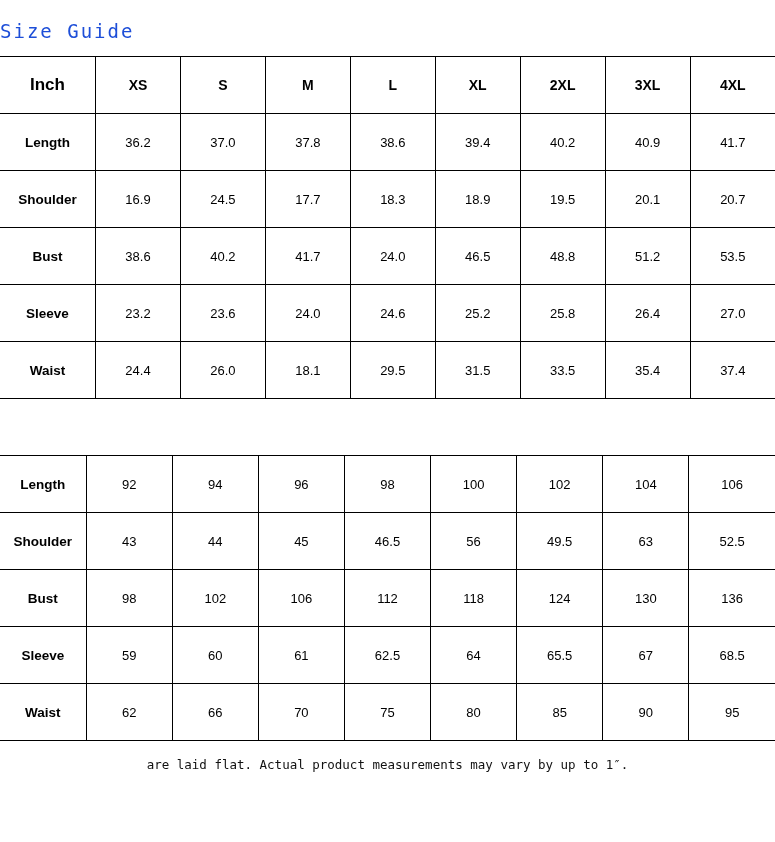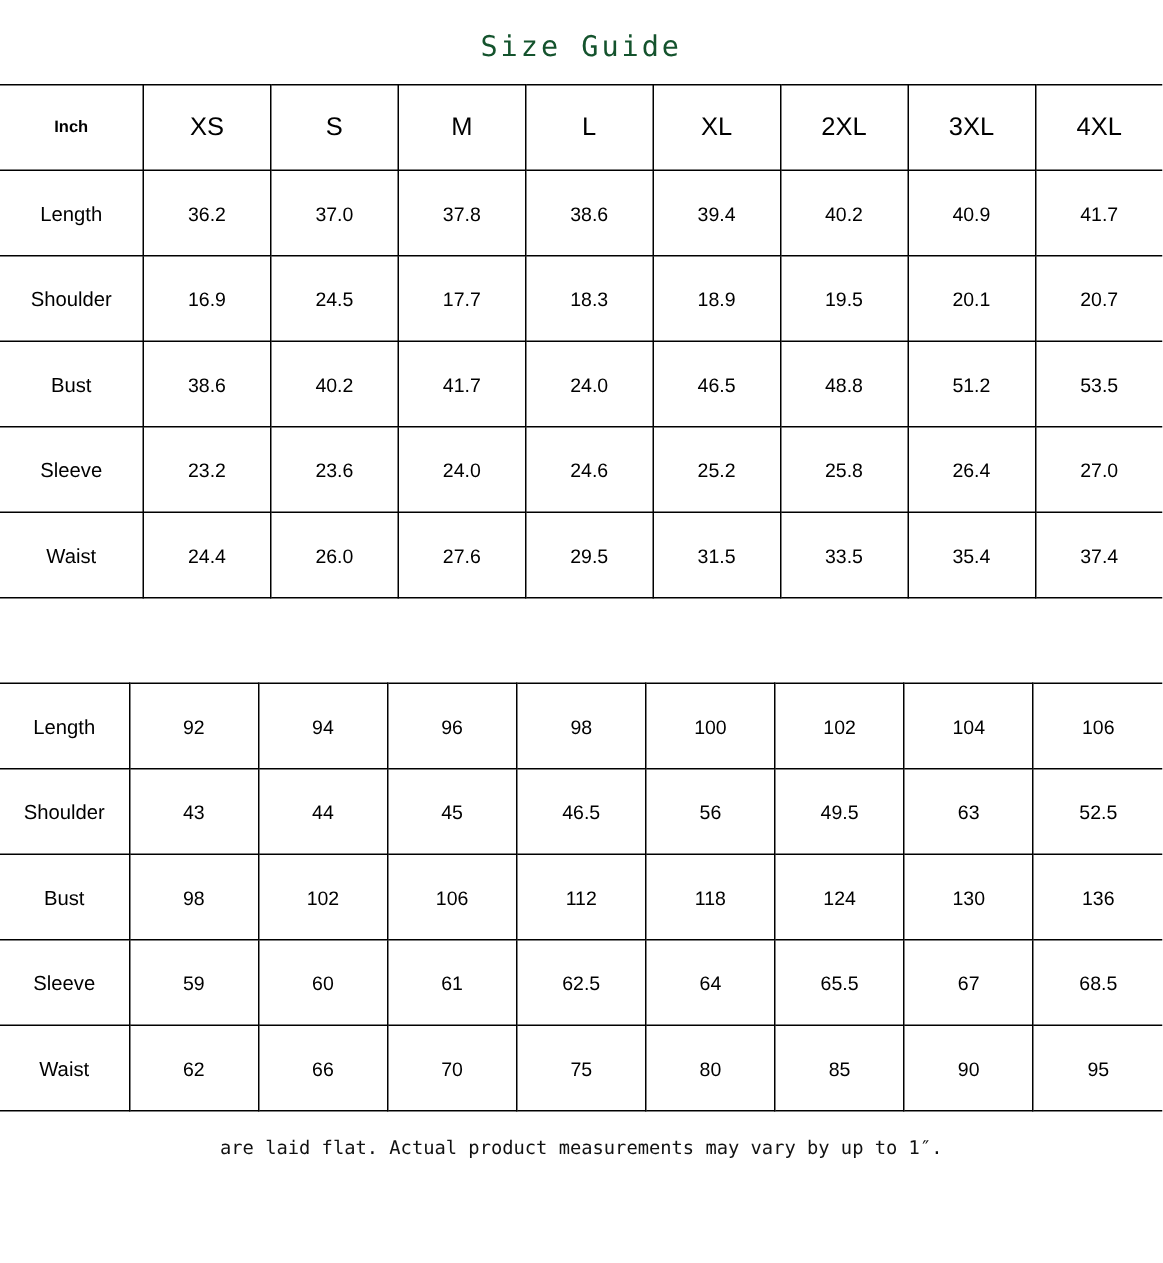--- a/index.html
+++ b/index.html
@@ -16,54 +16,53 @@
   }
   .page {
     width: 775px;
     height: 842px;
     position: relative;
     box-sizing: border-box;
   }
   .guide-title {
     font-family: "DejaVu Sans Mono", monospace;
     font-size: 19px;
-    text-align: center;
     letter-spacing: 2px;
     padding-top: 20px;
     padding-bottom: 14px;
-    color: #14532d;
+    color: #1d4ed8;
   }
   table.size-table {
     border-collapse: collapse;
     width: 775px;
     table-layout: fixed;
   }
   table.size-table td, table.size-table th {
     border: 1px solid #000000;
     height: 56px;
     text-align: center;
     vertical-align: middle;
     font-size: 13.5px;
     font-weight: bold;
     font-family: "Liberation Sans", sans-serif;
     padding: 0;
   }
   table.size-table td.unit-head,
   table.size-table th.unit-head {
-    font-size: 11px;
+    font-size: 17px;
     font-weight: bold;
     width: 95px;
   }
   table.size-table th.size-head {
-    font-size: 17px;
-    font-weight: normal;
+    font-size: 14px;
+    font-weight: bold;
   }
   table.size-table td.row-label {
     font-size: 13.5px;
-    font-weight: normal;
+    font-weight: bold;
   }
   table.size-table td.value {
     font-weight: normal;
     font-size: 13px;
   }
   table.size-table tr td:first-child,
   table.size-table tr th:first-child {
     border-left: none;
   }
   table.size-table tr td:last-child,
@@ -148,21 +147,21 @@
         <td class="value">24.6</td>
         <td class="value">25.2</td>
         <td class="value">25.8</td>
         <td class="value">26.4</td>
         <td class="value">27.0</td>
       </tr>
       <tr>
         <td class="row-label">Waist</td>
         <td class="value">24.4</td>
         <td class="value">26.0</td>
-        <td class="value">27.6</td>
+        <td class="value">18.1</td>
         <td class="value">29.5</td>
         <td class="value">31.5</td>
         <td class="value">33.5</td>
         <td class="value">35.4</td>
         <td class="value">37.4</td>
       </tr>
     </tbody>
   </table>
 
   <div class="spacer"></div>

